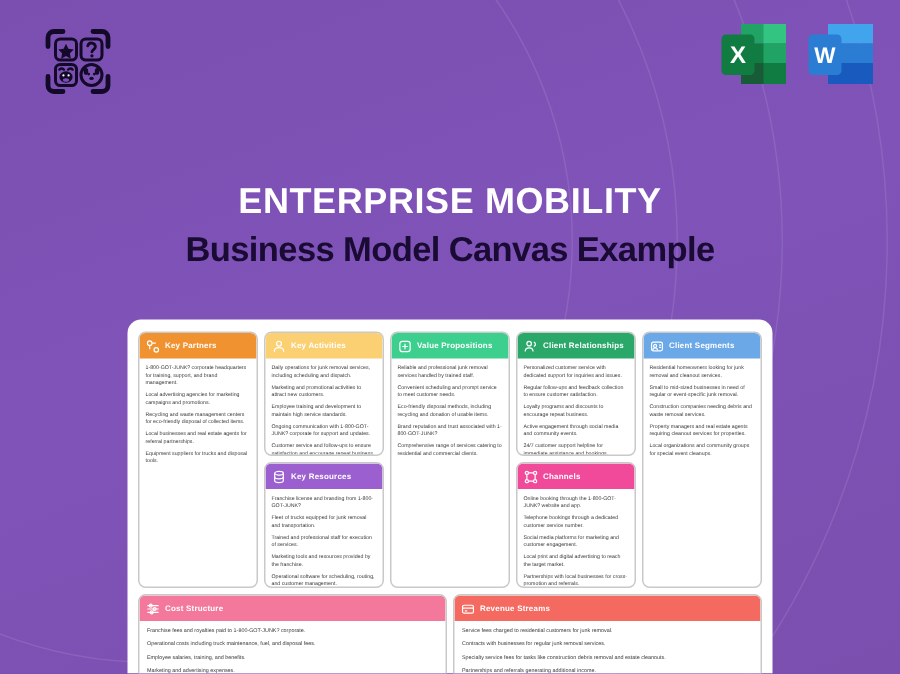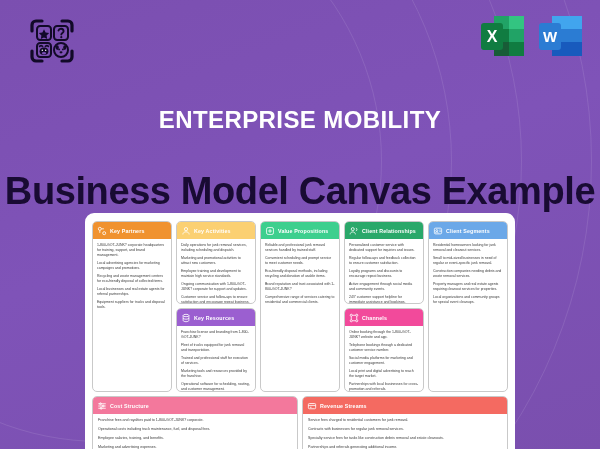--- a/index.html
+++ b/index.html
@@ -60,25 +60,26 @@
     top: 108px;
     width: 600px;
     text-align: center;
   }
   .eyebrow {
     color: #ffffff;
     font-size: 24px;
     font-weight: bold;
     letter-spacing: 0.4px;
     line-height: 1;
+    margin-top: 15px;
   }
   .headline {
-    margin-top: 40px;
+    margin-top: 8px;
     color: #190b33;
-    font-size: 38px;
+    font-size: 23px;
     font-weight: bold;
     letter-spacing: -0.4px;
     line-height: 1;
   }
 
   
   .board {
     position: absolute;
     left: 85px;
     top: 213px;

